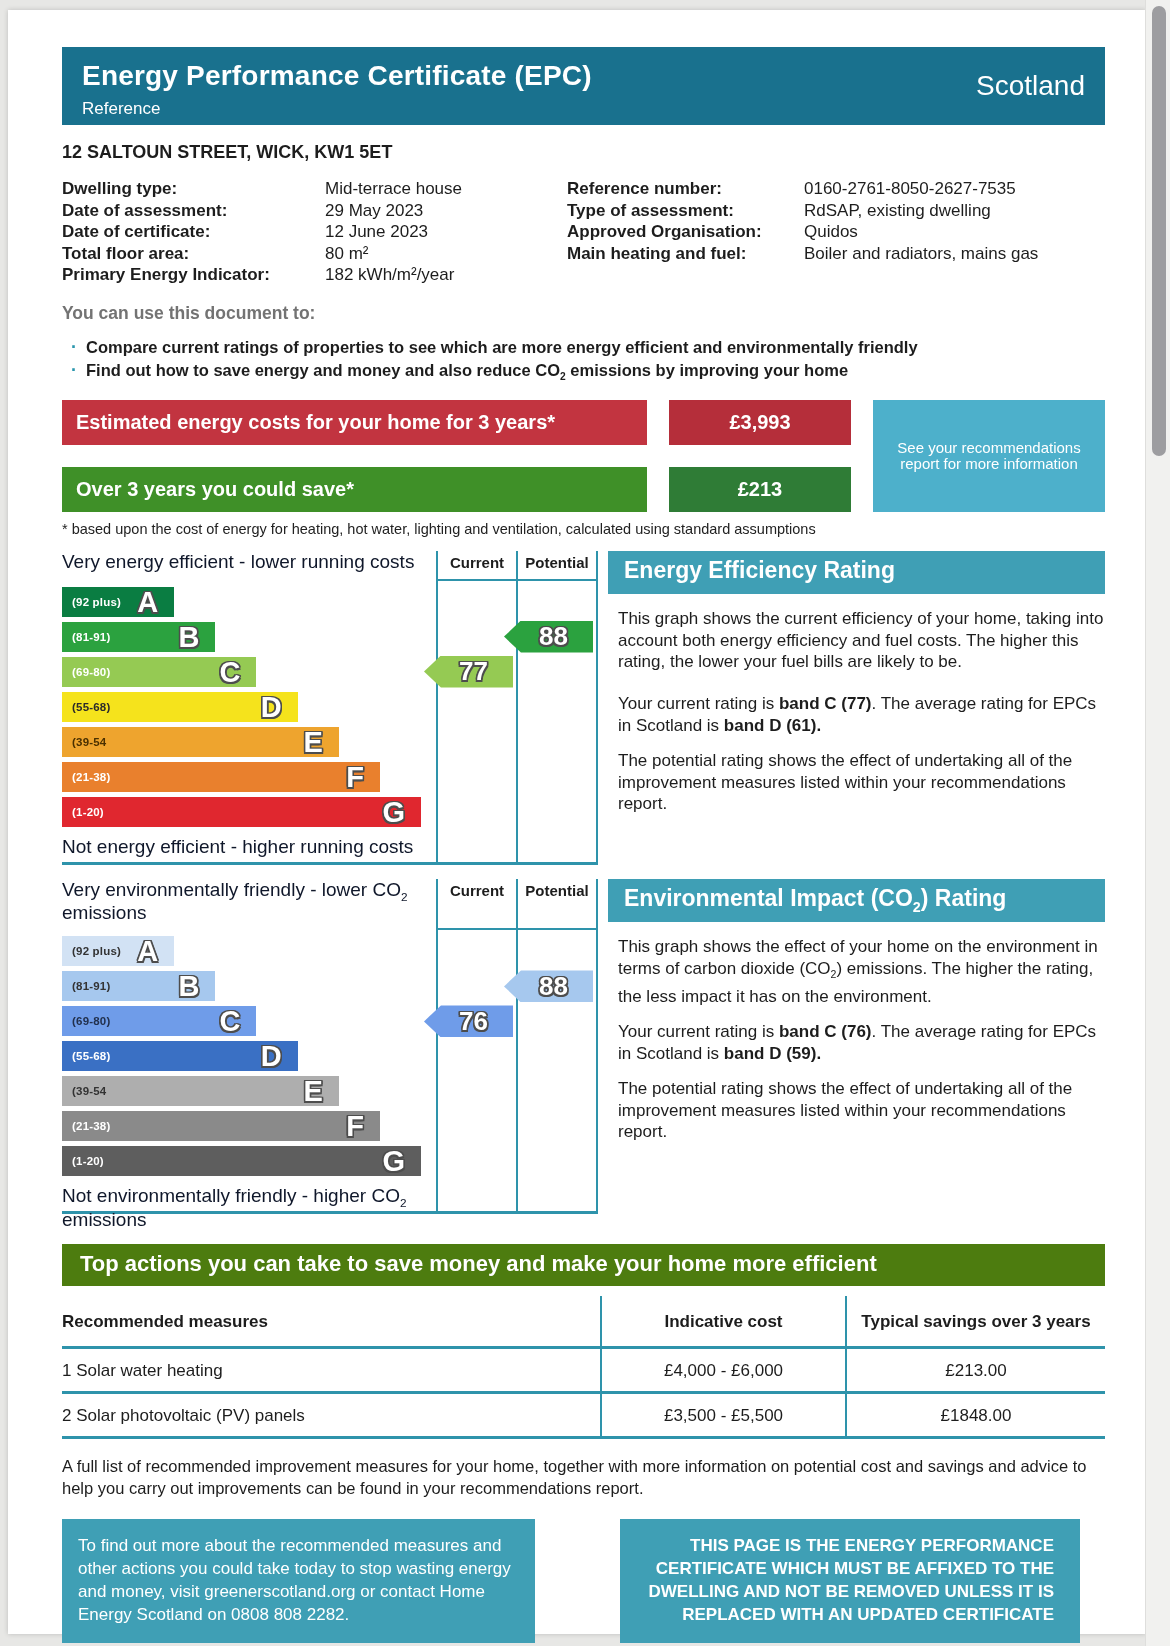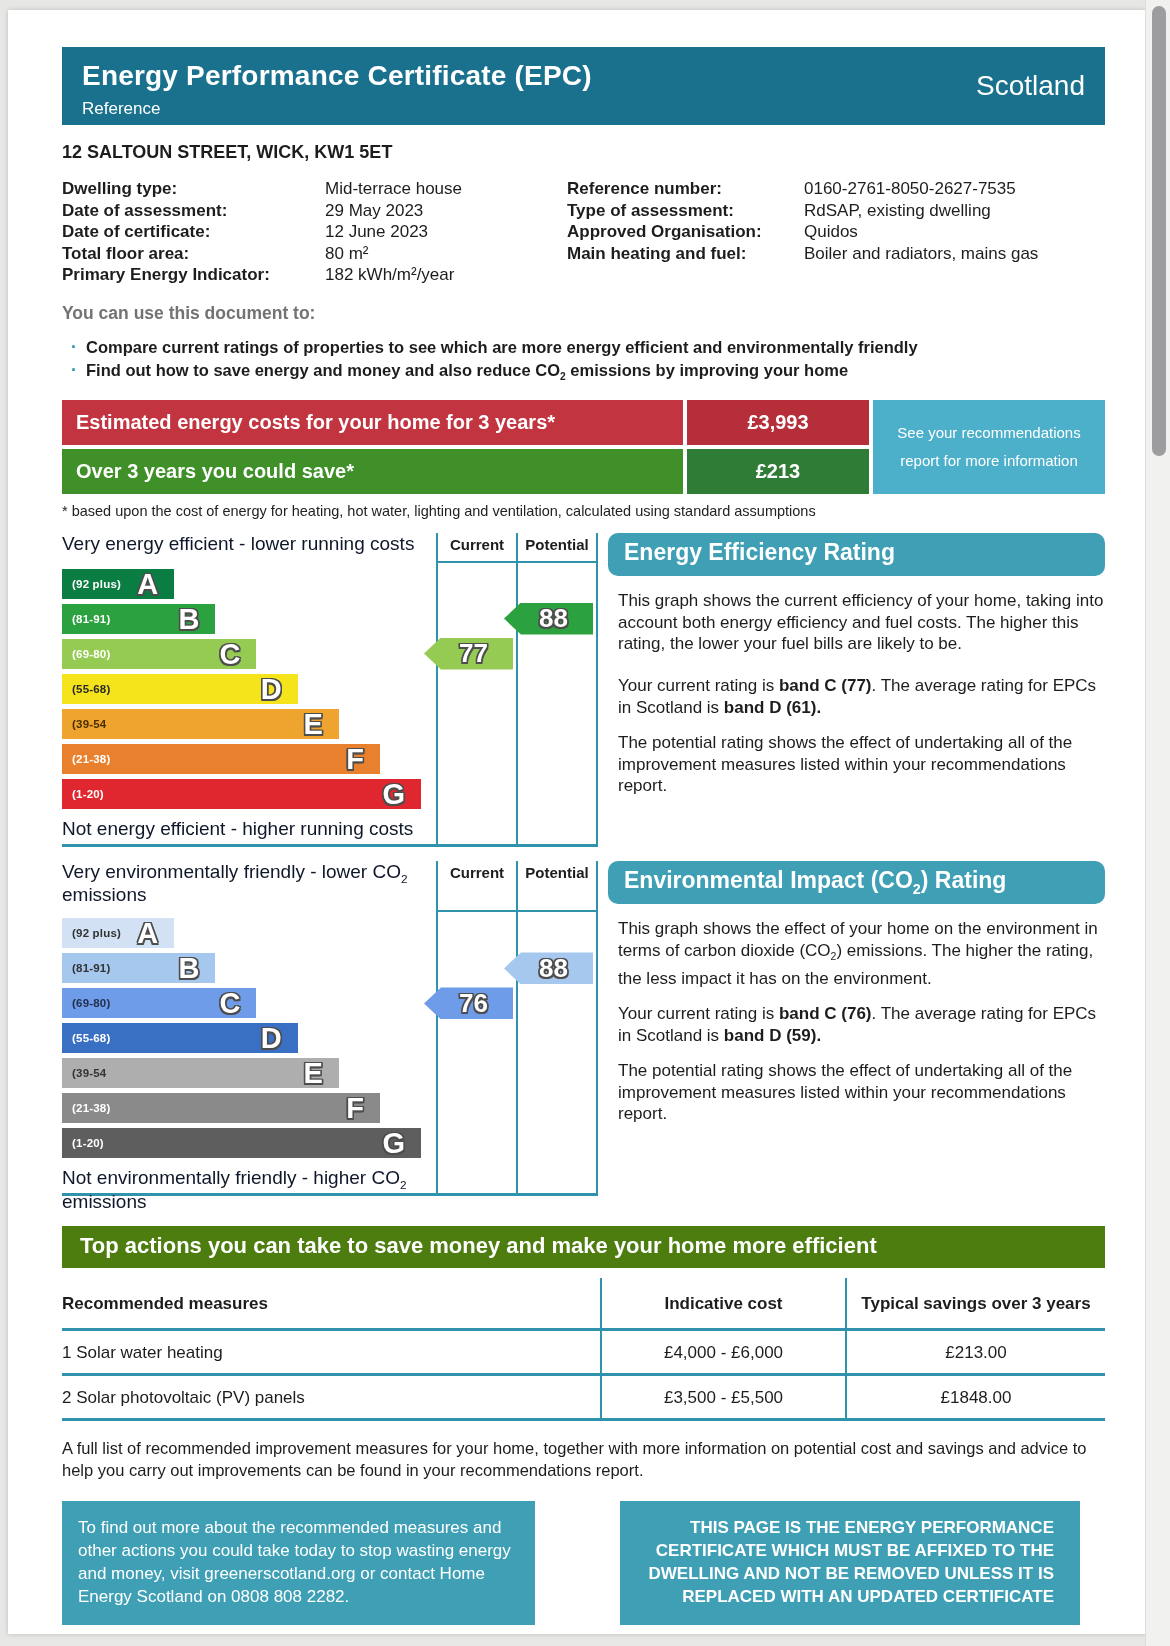--- a/index.html
+++ b/index.html
@@ -28,26 +28,26 @@
   .dcol.r .dlabel{flex:0 0 237px;}
   .dvalue{flex:1;}
 
   
   .use-head{margin-top:17px;font-size:17.5px;font-weight:bold;color:#737373;}
   .bullets{margin-top:12px;}
   .bullet{display:flex;font-size:16.5px;font-weight:bold;line-height:23px;}
   .bullet .dot{color:#2a96ad;width:24px;text-align:center;flex:0 0 24px;font-size:18px;}
 
   
-  .costs{margin-top:12px;display:grid;grid-template-columns:1fr 182px 232px;grid-auto-rows:45px;gap:4px;}
+  .costs{margin-top:12px;display:grid;grid-template-columns:1fr 182px 232px;grid-auto-rows:45px;gap:22px;}
   .cost-label{display:flex;align-items:center;padding-left:14px;color:#fff;font-size:20px;font-weight:bold;}
   .cost-value{display:flex;align-items:center;justify-content:center;color:#fff;font-size:20px;font-weight:bold;}
   .bg-red1{background:#c23440;} .bg-red2{background:#b52e3a;}
   .bg-green1{background:#3f9028;} .bg-green2{background:#2f7c36;}
-  .cost-note{grid-column:3;grid-row:1/3;background:#4db0cb;color:#fff;font-size:15px;line-height:28px;
+  .cost-note{grid-column:3;grid-row:1/3;background:#4db0cb;color:#fff;font-size:15px;line-height:16px;
              display:flex;align-items:center;justify-content:center;text-align:center;padding:0 16px;}
   .footnote{margin-top:9px;font-size:14.5px;color:#222;}
 
   
   .rating-row{display:flex;margin-top:14px;}
   .chart-box{flex:0 0 536px;width:536px;border-bottom:3px solid #2e93ab;}
   .ch-row{display:flex;}
   .ch-cap{flex:1;font-size:19px;color:#0f172a;}
   .ch-cap.top{display:flex;align-items:flex-end;padding-bottom:6px;}
   .ch-col{flex:0 0 78px;border-left:2px solid #2e93ab;position:relative;}
@@ -63,21 +63,21 @@
   .outlined{color:#fff;text-shadow:-1.5px -1.5px 0 #4d4d4d,1.5px -1.5px 0 #4d4d4d,-1.5px 1.5px 0 #4d4d4d,
             1.5px 1.5px 0 #4d4d4d,0 -1.5px 0 #4d4d4d,0 1.5px 0 #4d4d4d,-1.5px 0 0 #4d4d4d,1.5px 0 0 #4d4d4d;}
   .ch-body .ch-col{min-height:251px;}
   .rating-arrow{position:absolute;left:-14px;right:3px;height:32px;display:flex;align-items:center;
                 justify-content:center;padding-left:10px;font-size:26px;font-weight:bold;
                 clip-path:polygon(0 50%,19% 0,100% 0,100% 100%,19% 100%);}
   .ch-foot{height:30px;}
   .ch-cap.bottom{padding-top:4px;}
 
   .panel{flex:1;margin-left:10px;}
-  .panel-head{background:#3f9fb5;color:#fff;font-size:23px;font-weight:bold;padding:6px 10px 8px 16px;border-radius:10px;}
+  .panel-head{background:#3f9fb5;color:#fff;font-size:23px;font-weight:bold;padding:6px 10px 8px 16px;}
   .panel p{font-size:17px;line-height:21.5px;margin:14px 0 0 10px;}
 
   
   .actions-head{margin-top:30px;background:#4d7c0f;color:#fff;font-size:22px;font-weight:bold;
                 padding:7px 0 9px 18px;}
   .atable{margin-top:10px;display:grid;grid-template-columns:1fr 245px 260px;}
   .at-cell{font-size:17px;padding:12px 0 10px;}
   .at-cell.head{font-weight:bold;padding:16px 0 14px;}
   .at-cell.c2,.at-cell.c3{text-align:center;border-left:2px solid #2e93ab;}
   .at-cell.hline{border-bottom:3px solid #2e93ab;}

